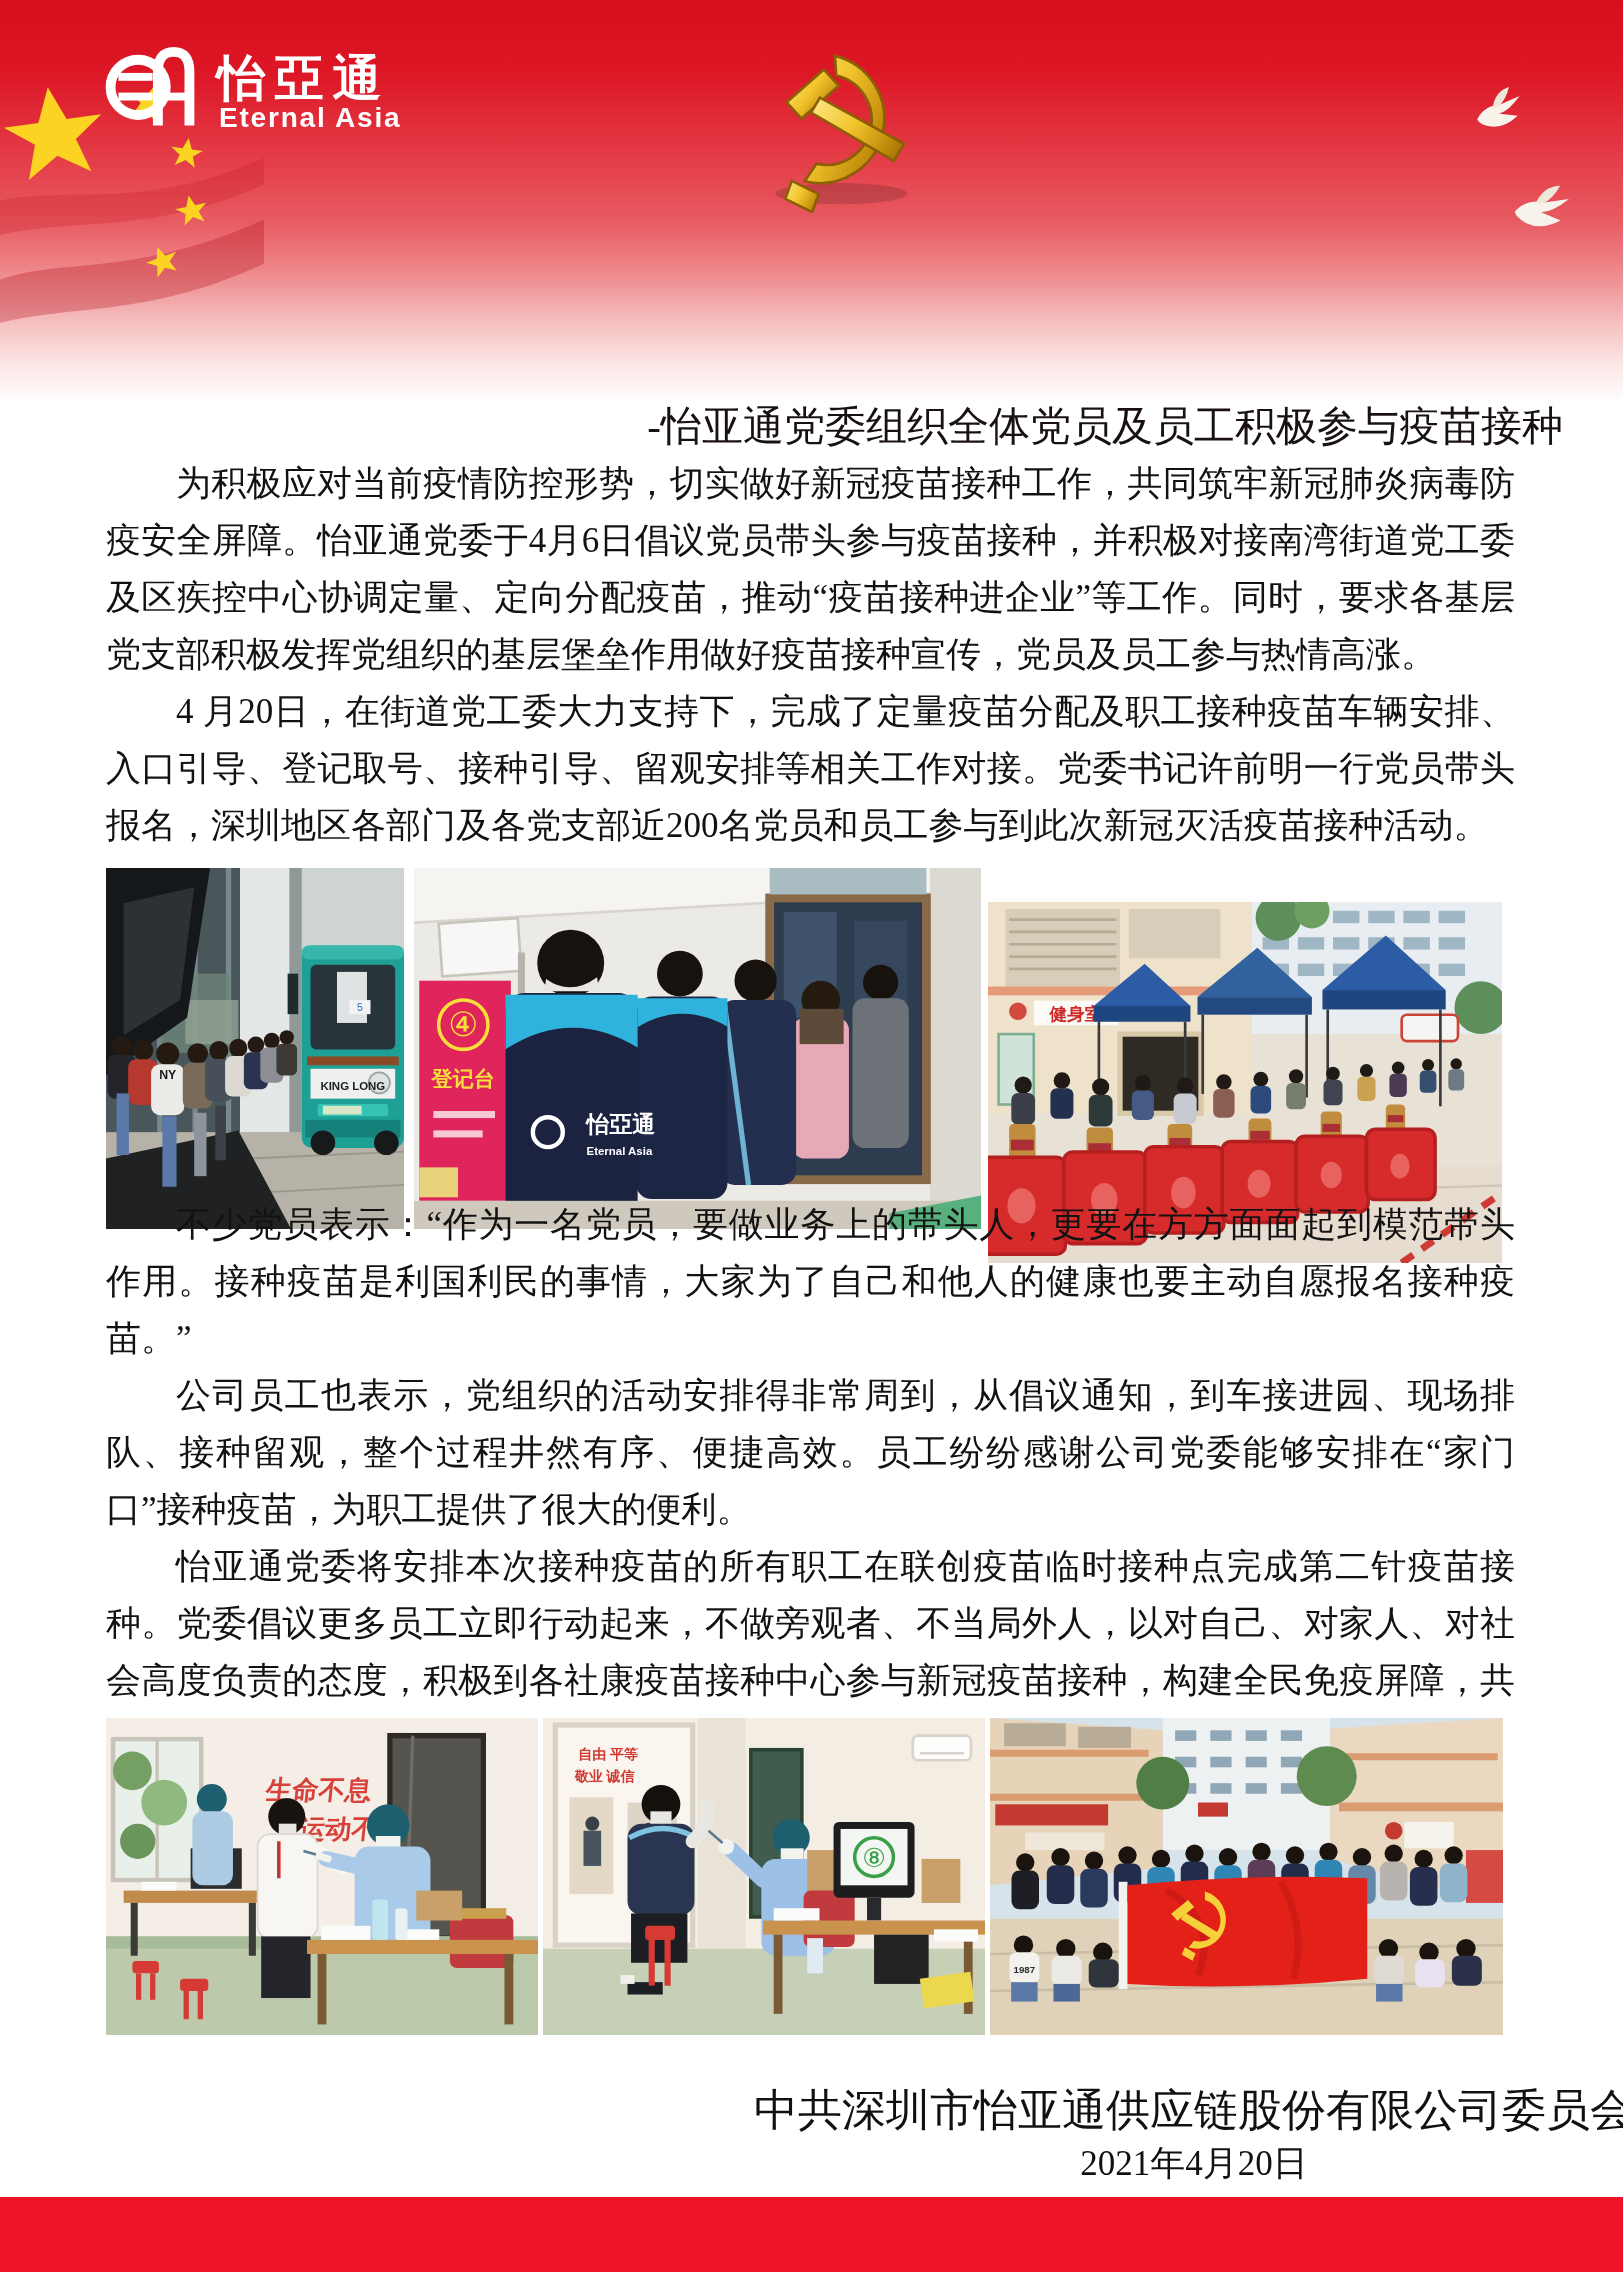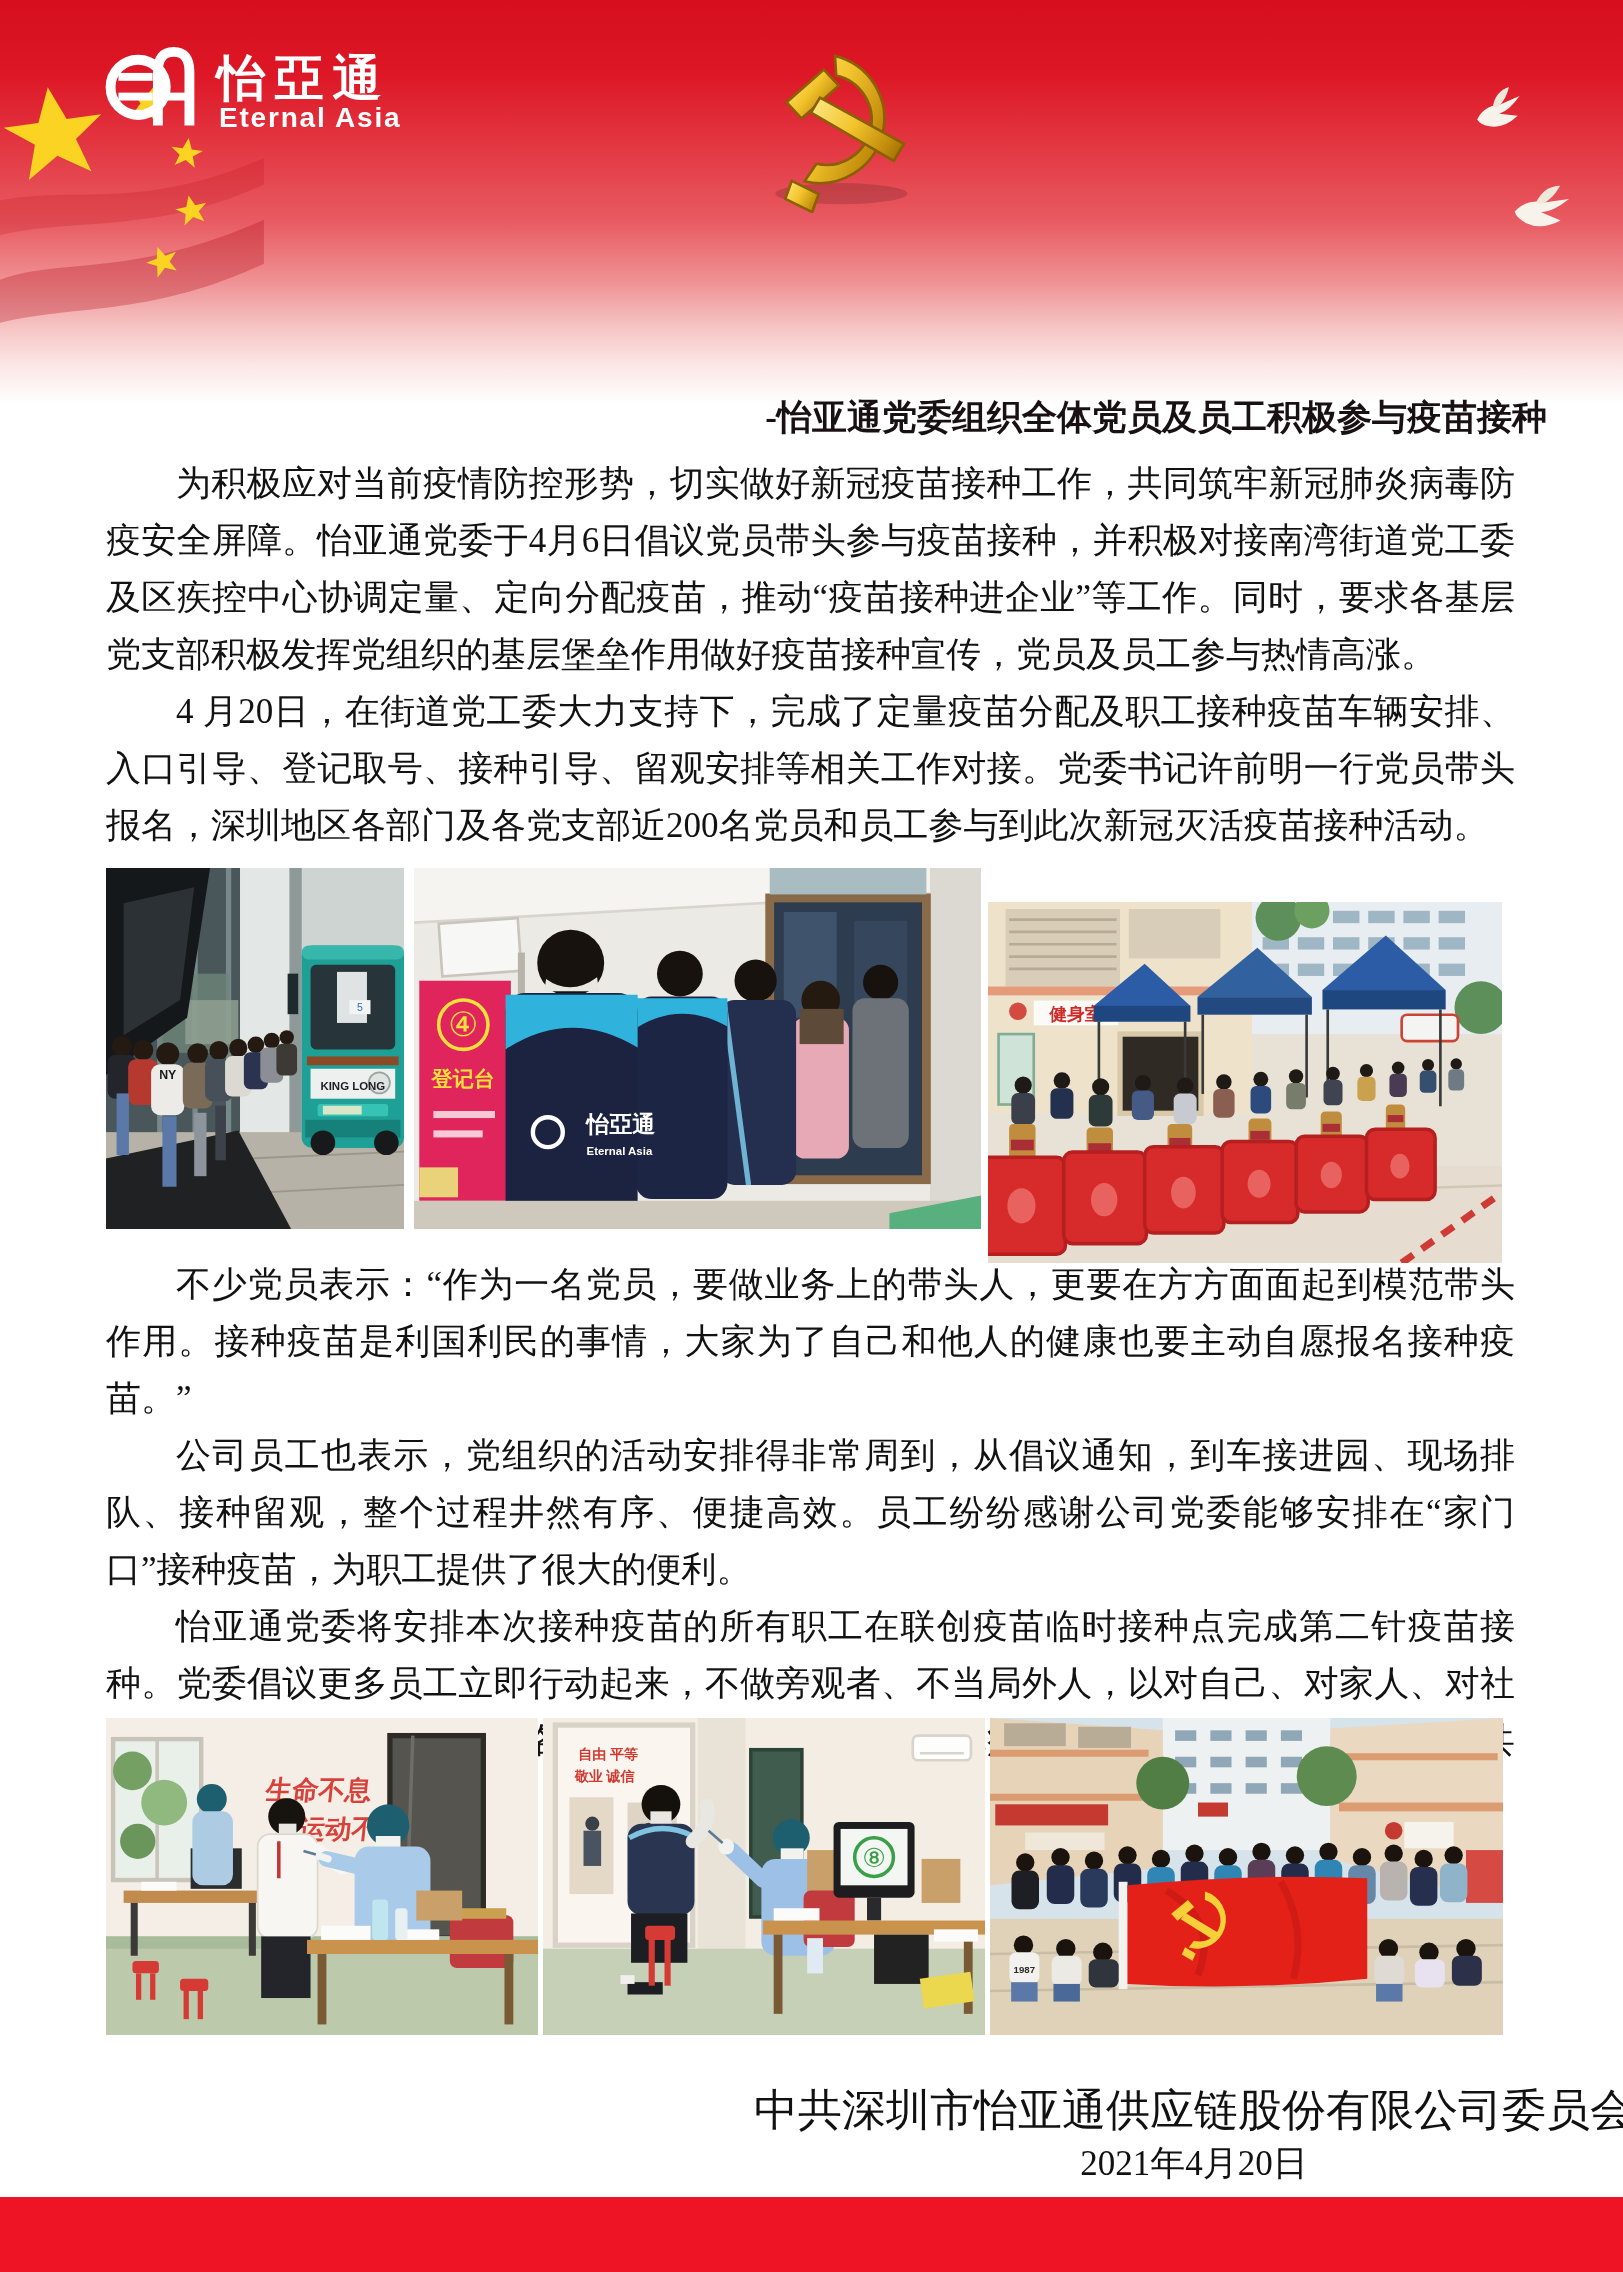--- a/index.html
+++ b/index.html
@@ -13,27 +13,27 @@
   .logo{position:absolute;left:104px;top:44px;width:423px;height:106px;}
   .logo-mark{position:absolute;left:0;top:0;width:92px;height:92px;}
   .logo-cn{position:absolute;left:113px;top:1.8px;font-family:"Liberation Sans","DejaVu Sans",sans-serif;
            font-weight:bold;font-size:49px;letter-spacing:8.8px;color:#ffffff;}
   .logo-en{position:absolute;left:115px;top:58px;font-family:"Liberation Sans","DejaVu Sans",sans-serif;
            font-weight:bold;font-size:28px;letter-spacing:1.8px;color:#ffffff;}
   .emblem{position:absolute;left:753px;top:37px;width:181px;height:176px;}
   .doves{position:absolute;left:1436px;top:62px;width:188px;height:176px;}
   .main-title{position:absolute;left:132px;top:252px;width:1233px;text-align:center;
               font-size:51px;font-weight:bold;color:#230e10;letter-spacing:0.9px;}
-  .sub-title{position:absolute;top:365px;right:107px;font-size:35px;font-weight:bold;color:#181012;}
+  .sub-title{position:absolute;top:365px;right:91px;font-size:41px;font-weight:normal;color:#181012;}
   
   .text-block{position:absolute;left:106px;width:1409px;font-size:35px;line-height:57px;
               text-align:justify;color:#121212;}
   .text-block p{margin:0;text-indent:2em;}
   #text1{top:455px;}
-  #text2{top:1256px;}
+  #text2{top:1196px;}
   
   .photo{position:absolute;margin:0;overflow:hidden;background:#ddd;}
   .photo svg{display:block;width:100%;height:100%;}
   #ph-bus  {left:106px; top:868px; width:298px;height:361px;}
   #ph-lobby{left:414px; top:868px; width:567px;height:361px;}
   #ph-site {left:988px;top:868px; width:514px;height:361px;margin-top:34px;}
   #ph-vac1 {left:106px; top:1718px;width:432px;height:317px;}
   #ph-vac2 {left:543px; top:1718px;width:442px;height:317px;}
   #ph-group{left:990px;top:1718px;width:513px;height:317px;}
   

